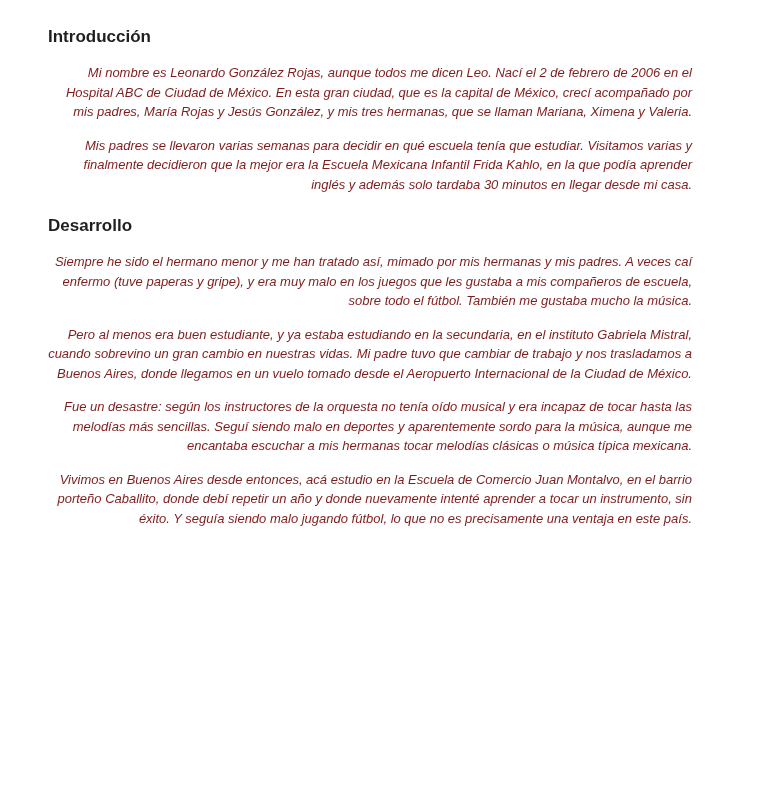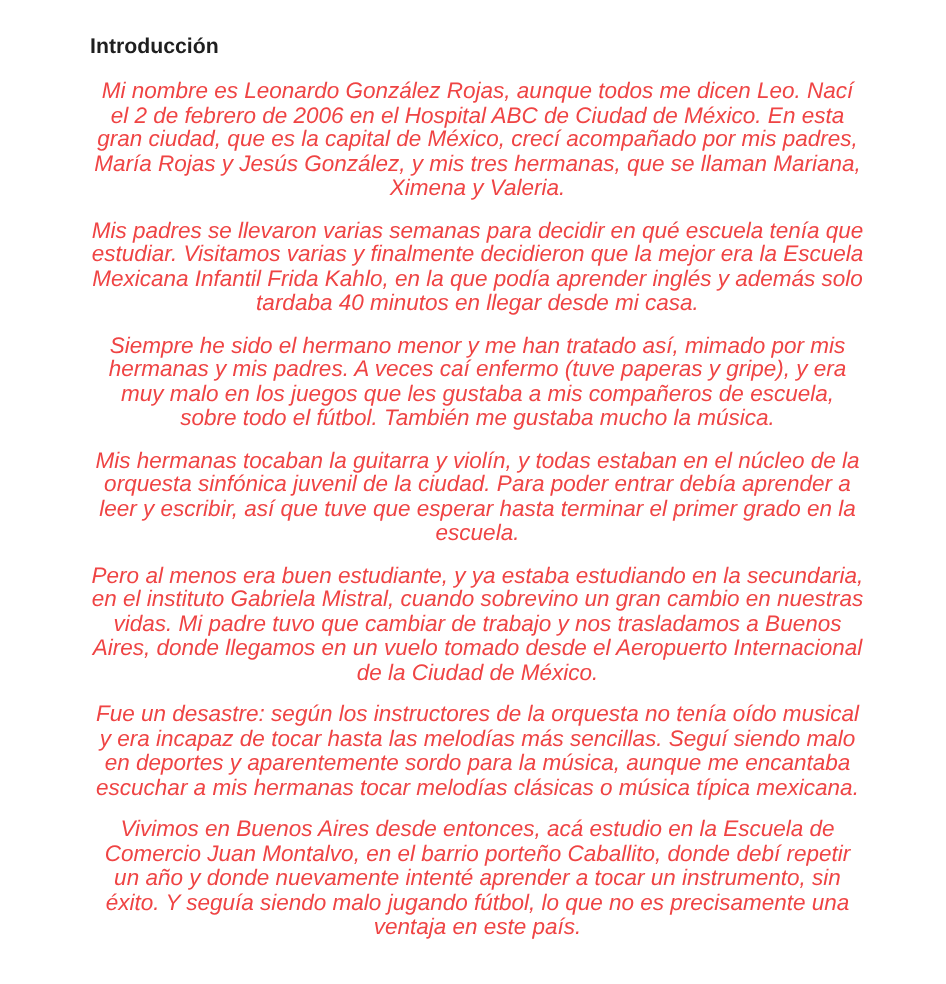--- a/index.html
+++ b/index.html
@@ -6,63 +6,63 @@
   html, body {
     margin: 0;
     padding: 0;
     background: #ffffff;
   }
   .doc {
     position: relative;
     width: 757px;
     height: 787px;
     box-sizing: border-box;
-    padding: 26px 65px 0 72px;
+    padding: 26px 65px 0 48px;
     overflow: hidden;
     background: #ffffff;
     font-family: "Liberation Sans", sans-serif;
     -webkit-font-smoothing: antialiased;
   }
   .sec { margin: 0; }
   .heading {
     font-family: "Liberation Sans", sans-serif;
     font-size: 17px;
     line-height: 22px;
     font-weight: 700;
     font-style: normal;
     color: #1f1f1f;
     margin: 21px 0 15px 0;
   }
   .sec:first-child .heading { margin-top: 0; }
   .para {
     font-family: "Liberation Sans", sans-serif;
-    font-size: 18px;
+    font-size: 13px;
     line-height: 19.5px;
     font-style: italic;
     font-weight: 400;
-    color: #ef4444;
+    color: #7f1d1d;
     margin: 0 0 14px 0;
-    text-align: center;
+    text-align: right;
   }
 </style>
 </head>
 <body>
 
 <main class="doc">
 
   <section class="sec">
     <h2 class="heading">Introducción</h2>
     <p class="para">Mi nombre es Leonardo González Rojas, aunque todos me dicen Leo. Nací el 2 de febrero de 2006 en el Hospital ABC de Ciudad de México. En esta gran ciudad, que es la capital de México, crecí acompañado por mis padres, María Rojas y Jesús González, y mis tres hermanas, que se llaman Mariana, Ximena y Valeria.</p>
   </section>
 
   <section class="sec">
-    <p class="para">Mis padres se llevaron varias semanas para decidir en qué escuela tenía que estudiar. Visitamos varias y finalmente decidieron que la mejor era la Escuela Mexicana Infantil Frida Kahlo, en la que podía aprender inglés y además solo tardaba 40 minutos en llegar desde mi casa.</p>
+    <p class="para">Mis padres se llevaron varias semanas para decidir en qué escuela tenía que estudiar. Visitamos varias y finalmente decidieron que la mejor era la Escuela Mexicana Infantil Frida Kahlo, en la que podía aprender inglés y además solo tardaba 30 minutos en llegar desde mi casa.</p>
   </section>
 
   <section class="sec">
+    <h2 class="heading">Desarrollo</h2>
     <p class="para">Siempre he sido el hermano menor y me han tratado así, mimado por mis hermanas y mis padres. A veces caí enfermo (tuve paperas y gripe), y era muy malo en los juegos que les gustaba a mis compañeros de escuela, sobre todo el fútbol. También me gustaba mucho la música.</p>
-    <p class="para">Mis hermanas tocaban la guitarra y violín, y todas estaban en el núcleo de la orquesta sinfónica juvenil de la ciudad. Para poder entrar debía aprender a leer y escribir, así que tuve que esperar hasta terminar el primer grado en la escuela.</p>
     <p class="para">Pero al menos era buen estudiante, y ya estaba estudiando en la secundaria, en el instituto Gabriela Mistral, cuando sobrevino un gran cambio en nuestras vidas. Mi padre tuvo que cambiar de trabajo y nos trasladamos a Buenos Aires, donde llegamos en un vuelo tomado desde el Aeropuerto Internacional de la Ciudad de México.</p>
     <p class="para">Fue un desastre: según los instructores de la orquesta no tenía oído musical y era incapaz de tocar hasta las melodías más sencillas. Seguí siendo malo en deportes y aparentemente sordo para la música, aunque me encantaba escuchar a mis hermanas tocar melodías clásicas o música típica mexicana.</p>
     <p class="para">Vivimos en Buenos Aires desde entonces, acá estudio en la Escuela de Comercio Juan Montalvo, en el barrio porteño Caballito, donde debí repetir un año y donde nuevamente intenté aprender a tocar un instrumento, sin éxito. Y seguía siendo malo jugando fútbol, lo que no es precisamente una ventaja en este país.</p>
   </section>
 
 </main>
 
 </body></html>

